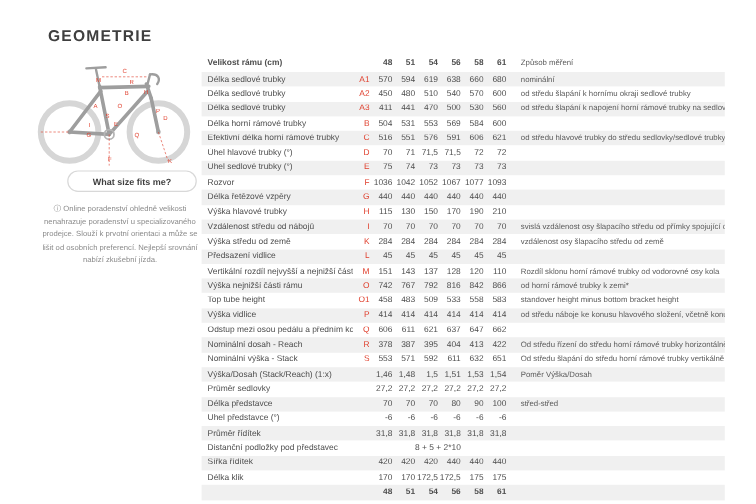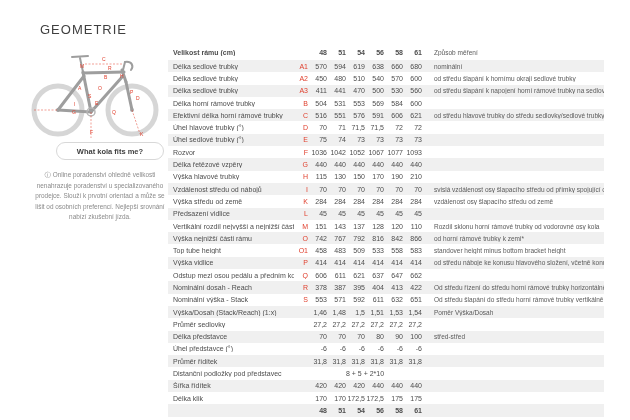--- a/index.html
+++ b/index.html
@@ -5,21 +5,21 @@
   html,body{margin:0;padding:0;}
   body{
     width:630px;height:420px;position:relative;overflow:hidden;
     background:#ffffff;
     font-family:"Liberation Sans","DejaVu Sans",sans-serif;
     color:#4a4a4a;
     -webkit-font-smoothing:antialiased;
   }
   .page-title{
     position:absolute;left:40px;top:22px;
-    font-size:13px;letter-spacing:1px;color:#3f3f3f;font-weight:400;
+    font-size:13px;letter-spacing:1px;color:#3f3f3f;font-weight:700;
   }
   
   .diagram{position:absolute;left:28px;top:48px;width:140px;height:92px;}
   .size-button{
     position:absolute;left:56px;top:142px;width:108px;height:18px;
     background:#fff;border:1px solid #d8d8d8;border-radius:10px;
     font-size:7.5px;font-weight:700;color:#3f3f3f;
     display:flex;align-items:center;justify-content:center;
     cursor:pointer;box-sizing:border-box;
     font-family:"Liberation Sans","DejaVu Sans",sans-serif;
@@ -102,21 +102,21 @@
         <text x="70" y="42" class="dim-letter">O</text>
         <text x="44" y="66" class="dim-letter">G</text>
         <text x="84" y="66" class="dim-letter">Q</text>
         <text x="62" y="86" class="dim-letter">F</text>
         <text x="112" y="88" class="dim-letter">K</text>
       </g>
   </svg>
 </div>
 
 <button class="size-button">
-  <span>What kola fits me?</span>
+  <span>What size fits me?</span>
 </button>
 
 <div class="info-note">
   <span>ⓘ</span>
   <span>Online poradenství ohledně velikosti nenahrazuje poradenství u specializovaného prodejce. Slouží k prvotní orientaci a může se lišit od osobních preferencí. Nejlepší srovnání nabízí zkušební jízda.</span>
 </div>
 
 <div class="geo-table">
   <div class="trow header">
     <div class="c label">Velikost rámu (cm)</div>

